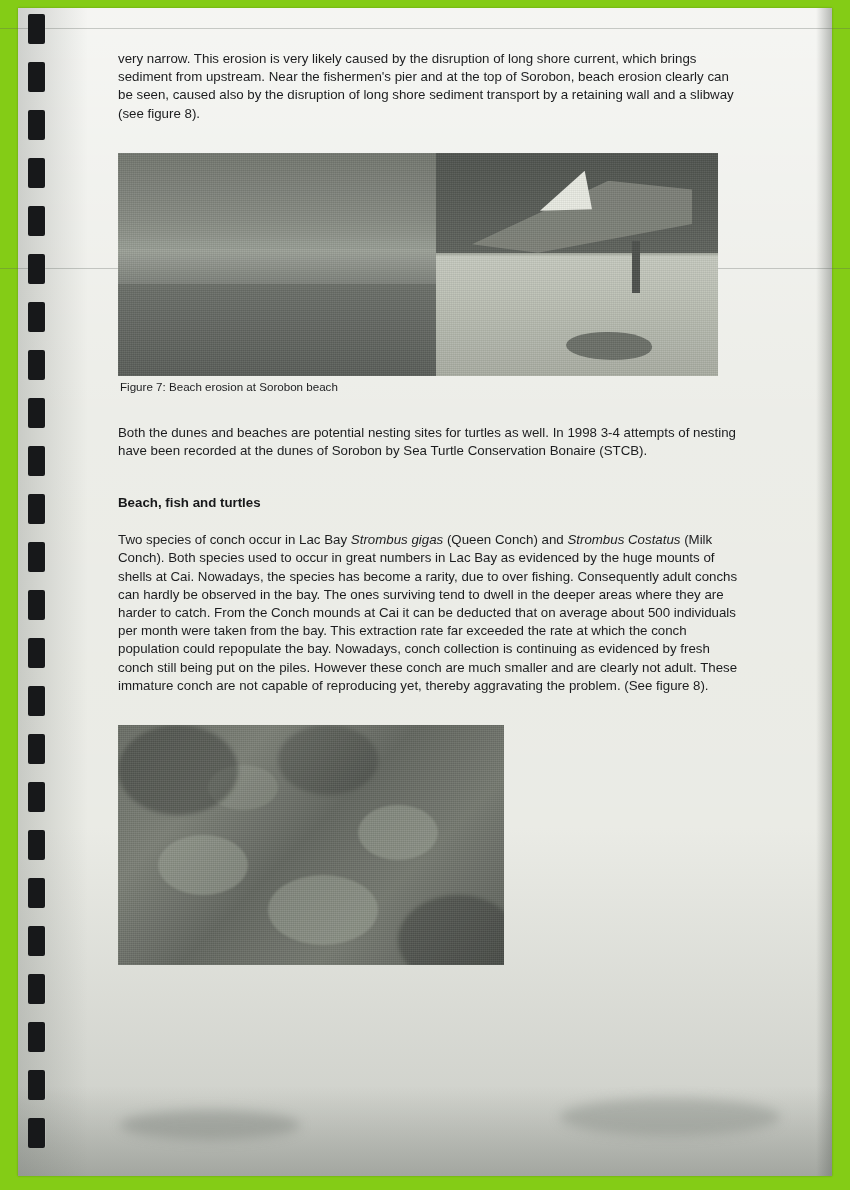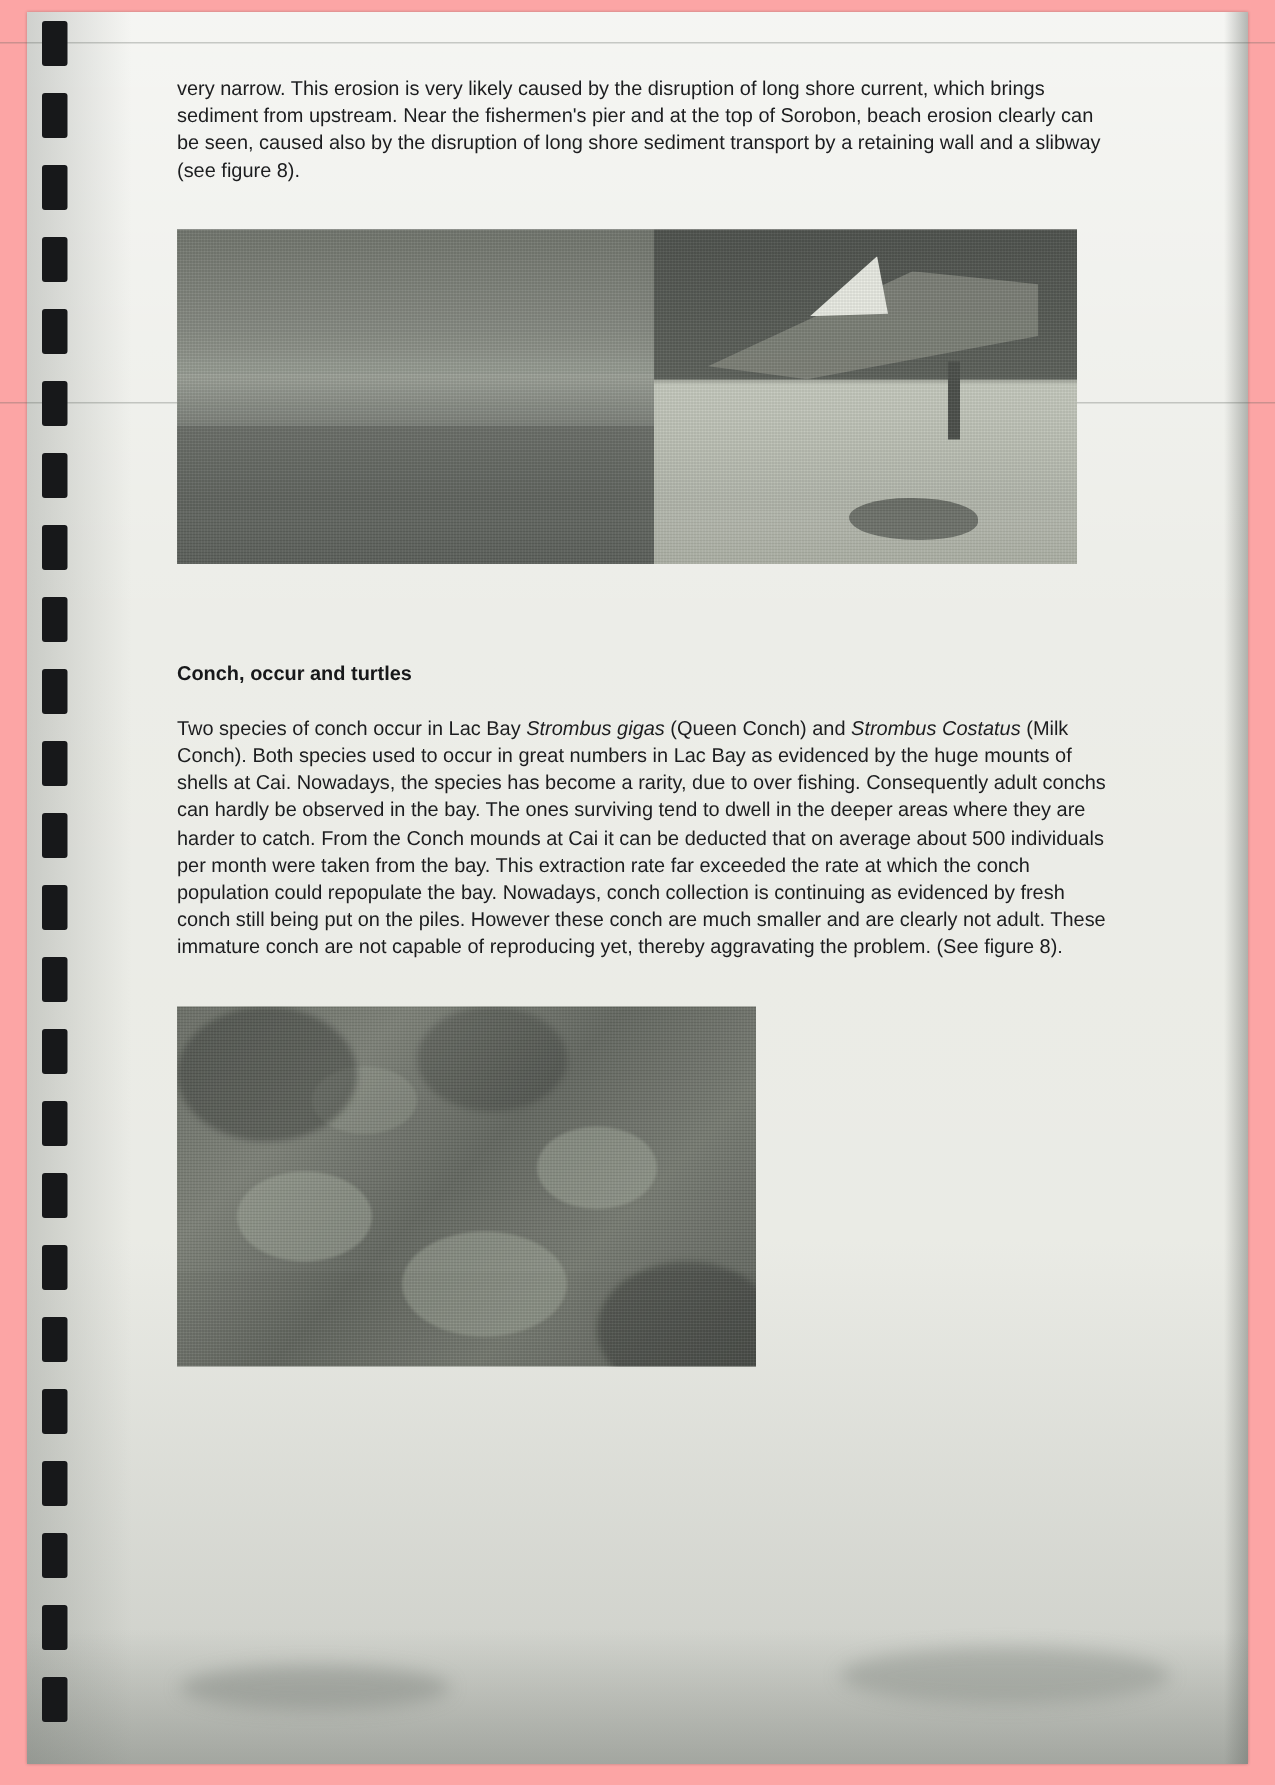--- a/index.html
+++ b/index.html
@@ -5,21 +5,21 @@
   html, body {
     margin: 0;
     padding: 0;
     background: #8c8c8a;
   }
   .page {
     position: relative;
     width: 850px;
     height: 1190px;
     overflow: hidden;
-    background: #fca5a5;
+    background: #84cc16;
     font-family: "Liberation Sans", sans-serif;
   }
 
   
   .sheet {
     position: absolute;
     left: 18px;
     top: 8px;
     width: 814px;
     height: 1168px;
@@ -280,28 +280,30 @@
         <div class="right-img">
           <div class="sky"></div>
           <div class="beach"></div>
           <div class="boat"></div>
           <div class="sail"></div>
           <div class="post"></div>
           <div class="rock"></div>
         </div>
         <div class="grain"></div>
       </div>
+      <figcaption class="fig-caption">Figure 7: Beach erosion at Sorobon beach</figcaption>
     </figure>
 
     <div class="big-gap"></div>
 
+    <p class="body">Both the dunes and beaches are potential nesting sites for turtles as well. In 1998 3-4 attempts of nesting have been recorded at the dunes of Sorobon by Sea Turtle Conservation Bonaire (STCB).</p>
 
     <div style="height:34px;"></div>
 
-    <h2 class="section">Conch, occur and turtles</h2>
+    <h2 class="section">Beach, fish and turtles</h2>
 
     <div class="para-gap"></div>
 
     <p class="body"><span>Two species of conch occur in Lac Bay </span><em>Strombus gigas</em><span> (Queen Conch) and </span><em>Strombus Costatus</em><span> (Milk Conch). Both species used to occur in great numbers in Lac Bay as evidenced by the huge mounts of shells at Cai. Nowadays, the species has become a rarity, due to over fishing. Consequently adult conchs can hardly be observed in the bay. The ones surviving tend to dwell in the deeper areas where they are harder to catch. From the Conch mounds at Cai it can be deducted that on average about 500 individuals per month were taken from the bay. This extraction rate far exceeded the rate at which the conch population could repopulate the bay. Nowadays, conch collection is continuing as evidenced by fresh conch still being put on the piles. However these conch are much smaller and are clearly not adult. These immature conch are not capable of reproducing yet, thereby aggravating the problem. (See figure 8).</span></p>
 
     <div class="big-gap"></div>
 
     <figure class="figure">
       <div class="photo8">
         <div class="blob" style="left:40px; top:110px; width:90px; height:60px;"></div>

